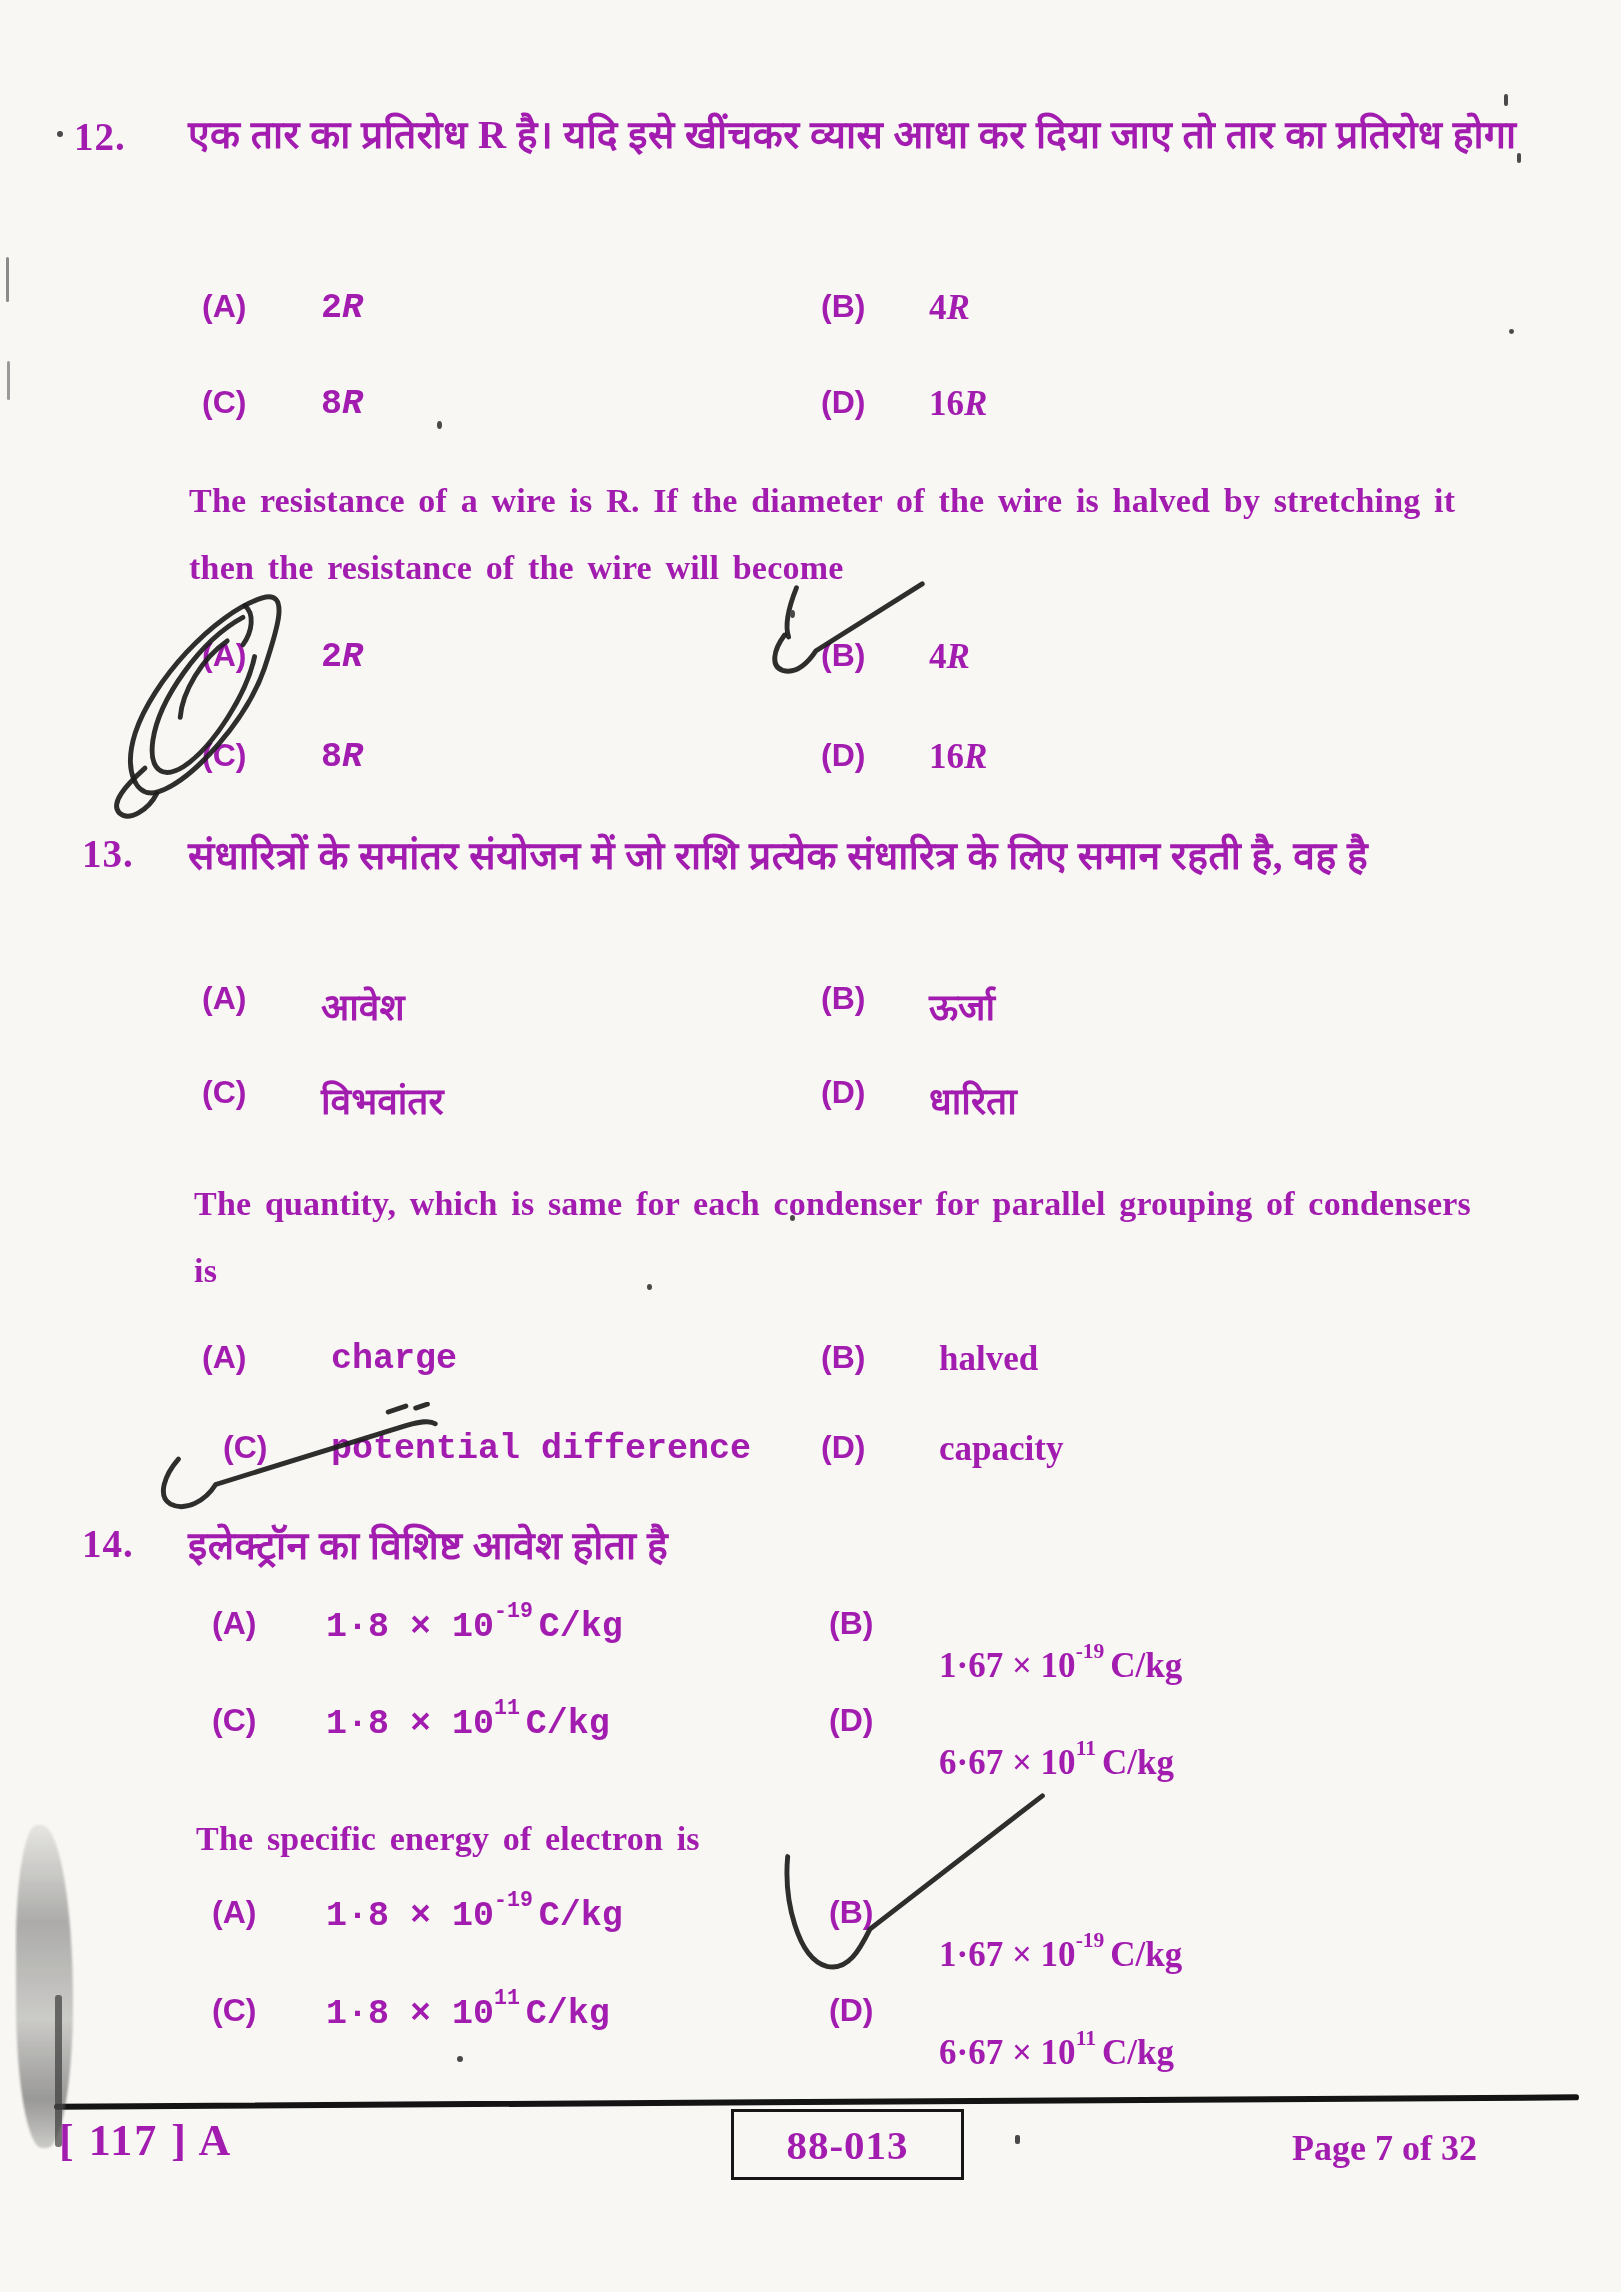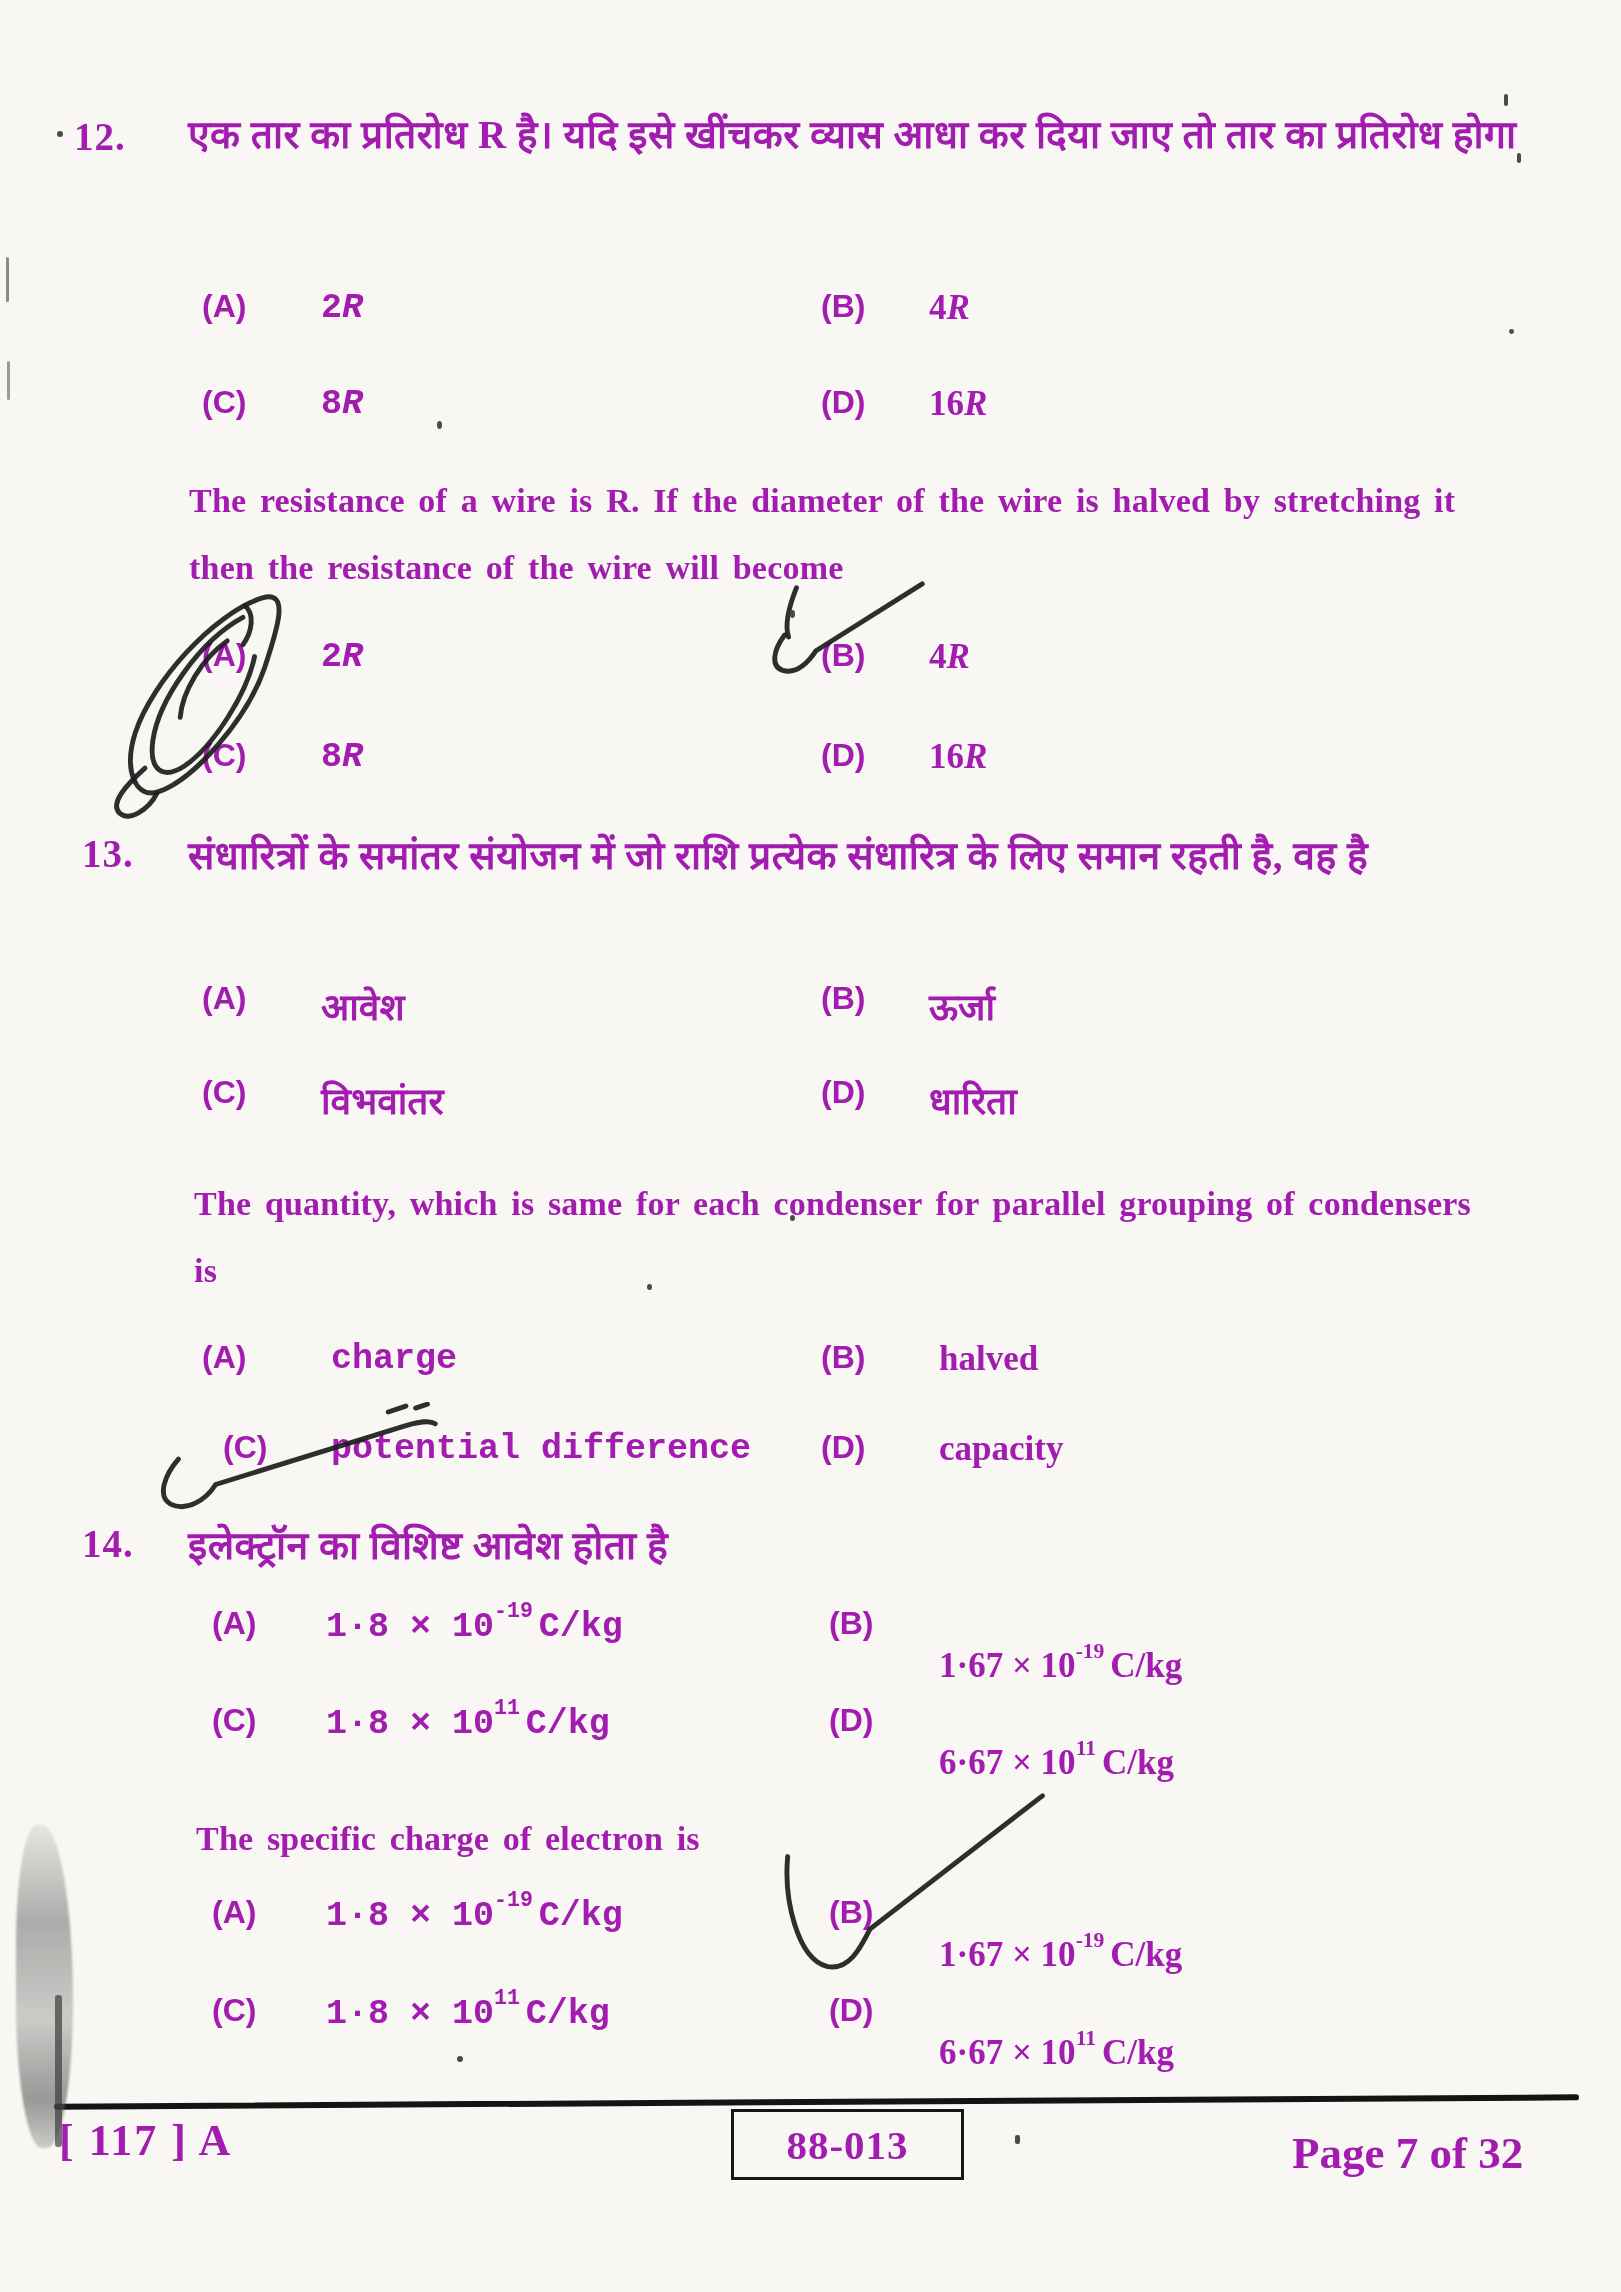--- a/index.html
+++ b/index.html
@@ -24,21 +24,21 @@
   .q14 .c1l{left:212px;} .q14 .c1v{left:326px;}
   .q14 .c2l{left:829px;} .q14 .c2v{left:939px;margin-top:40px;}
   .rvar{font-style:italic;font-weight:600;}
   sup{font-size:21.6px;font-weight:700;position:relative;top:-5.9px;letter-spacing:0;}
   .unit{margin-left:5.9px;}
   .ann{position:absolute;pointer-events:none;}
   .ann path, .ann ellipse{fill:none;stroke:#1c1c1c;stroke-width:5;stroke-linecap:round;opacity:0.92;}
   .rule{position:absolute;left:54px;top:2099px;width:1525px;height:5.9px;background:#141414;transform:rotate(-0.35deg);border-radius:2.9px;}
   .foot-left{position:absolute;left:59px;top:2115px;font-size:44px;font-weight:700;letter-spacing:2px;}
   .code-box{position:absolute;left:731px;top:2109px;width:227px;height:65px;border:3.9px solid #161616;display:flex;align-items:center;justify-content:center;font-size:41px;font-weight:700;letter-spacing:1px;background:#f8f7f3;}
-  .foot-right{position:absolute;left:1292px;top:2127px;font-size:45px;font-weight:600;}
+  .foot-right{position:absolute;left:1292px;top:2127px;font-size:36px;font-weight:600;}
   .smudge{position:absolute;left:15.7px;top:1825px;width:57px;height:323px;border-radius:40% 60% 50% 50%;background:linear-gradient(180deg,rgba(130,130,130,0.15),rgba(110,110,110,0.55) 30%,rgba(120,120,120,0.35) 60%,rgba(90,90,90,0.6) 85%,rgba(100,100,100,0.3));filter:blur(1px);}
   .smudge2{position:absolute;left:55px;top:1995px;width:6.9px;height:152px;background:rgba(60,60,60,0.7);border-radius:2.9px;}
   .speck{position:absolute;background:#4a4a4a;border-radius:50%;}
 </style>
 </head>
 <body>
 
 <div class="page">
 
   <section>
@@ -136,21 +136,21 @@
       <span class="lbl c2l">(B)</span>
       <span class="val c2v"><span>1·67 × 10</span><sup>-19</sup><span class="unit">C/kg</span></span>
     </div>
     <div class="row" style="top:1702px">
       <span class="lbl c1l">(C)</span>
       <span class="val c1v"><span>1·8 × 10</span><sup>11</sup><span class="unit">C/kg</span></span>
       <span class="lbl c2l">(D)</span>
       <span class="val c2v"><span>6·67 × 10</span><sup>11</sup><span class="unit">C/kg</span></span>
     </div>
 
-    <div class="abs en" style="left:196px;top:1805px;width:1313px">The specific charge of electron is</div>
+    <div class="abs en" style="left:196px;top:1805px;width:1313px">The specific energy of electron is</div>
 
     <div class="row" style="top:1894px">
       <span class="lbl c1l">(A)</span>
       <span class="val c1v"><span>1·8 × 10</span><sup>-19</sup><span class="unit">C/kg</span></span>
       <span class="lbl c2l">(B)</span>
       <span class="val c2v"><span>1·67 × 10</span><sup>-19</sup><span class="unit">C/kg</span></span>
     </div>
     <div class="row" style="top:1992px">
       <span class="lbl c1l">(C)</span>
       <span class="val c1v"><span>1·8 × 10</span><sup>11</sup><span class="unit">C/kg</span></span>

